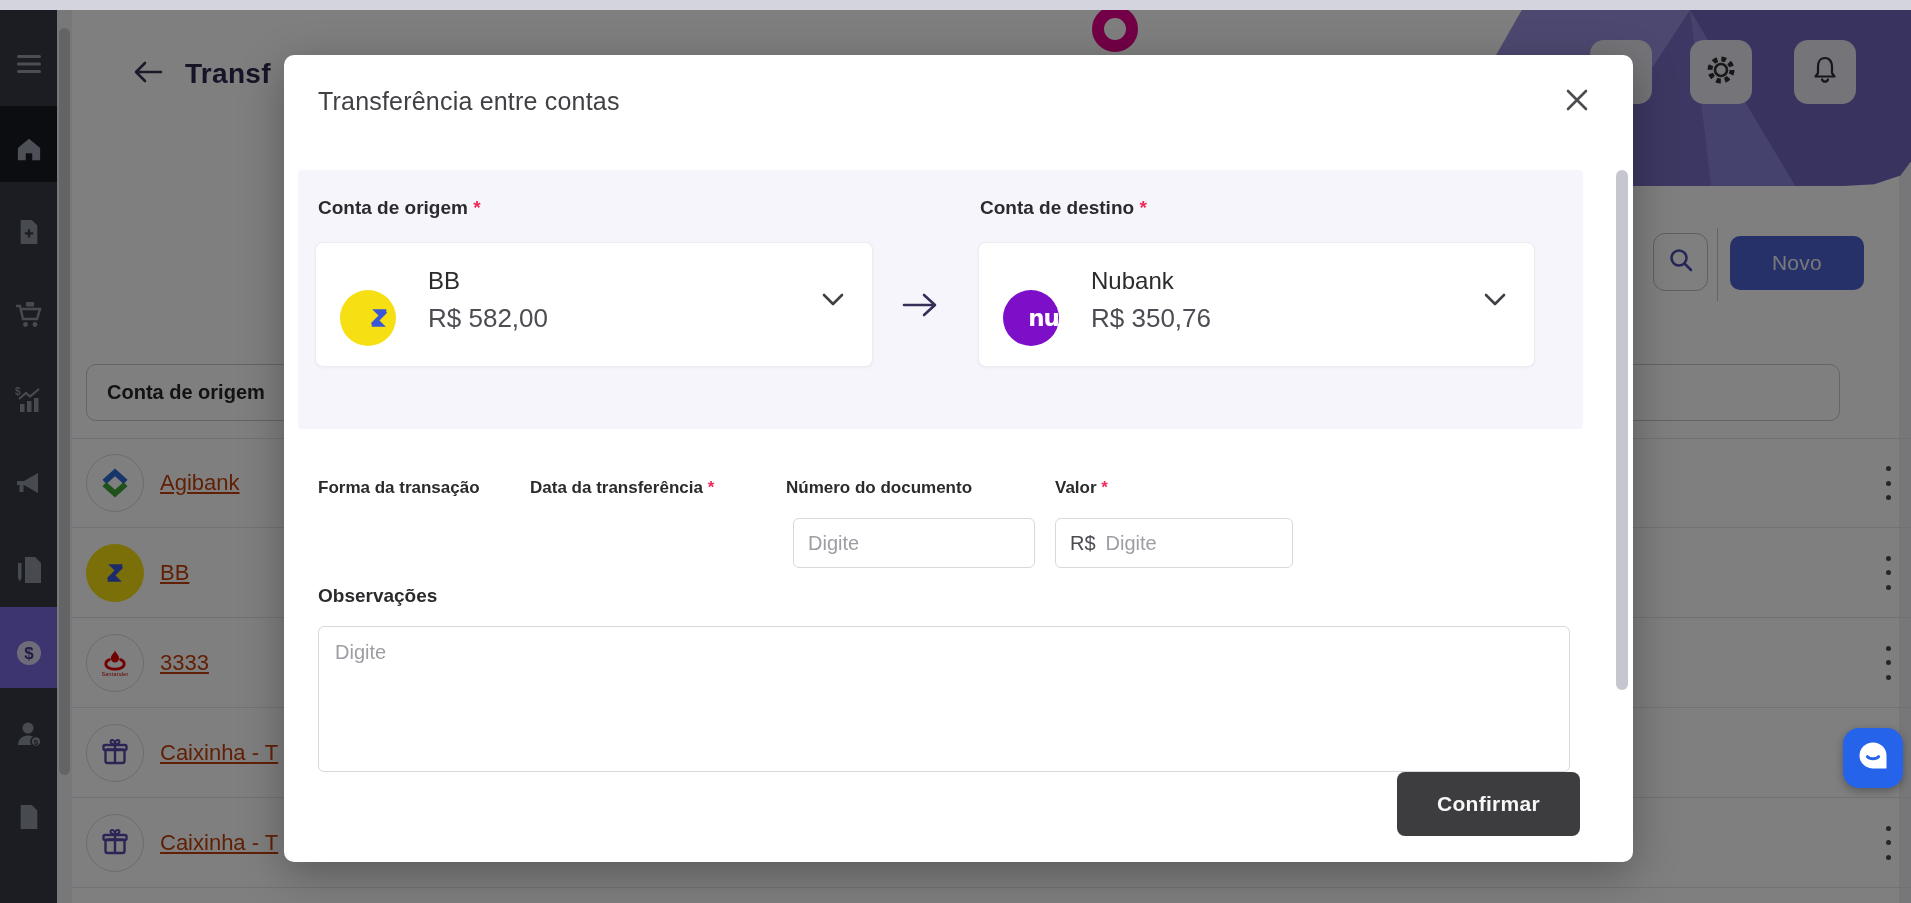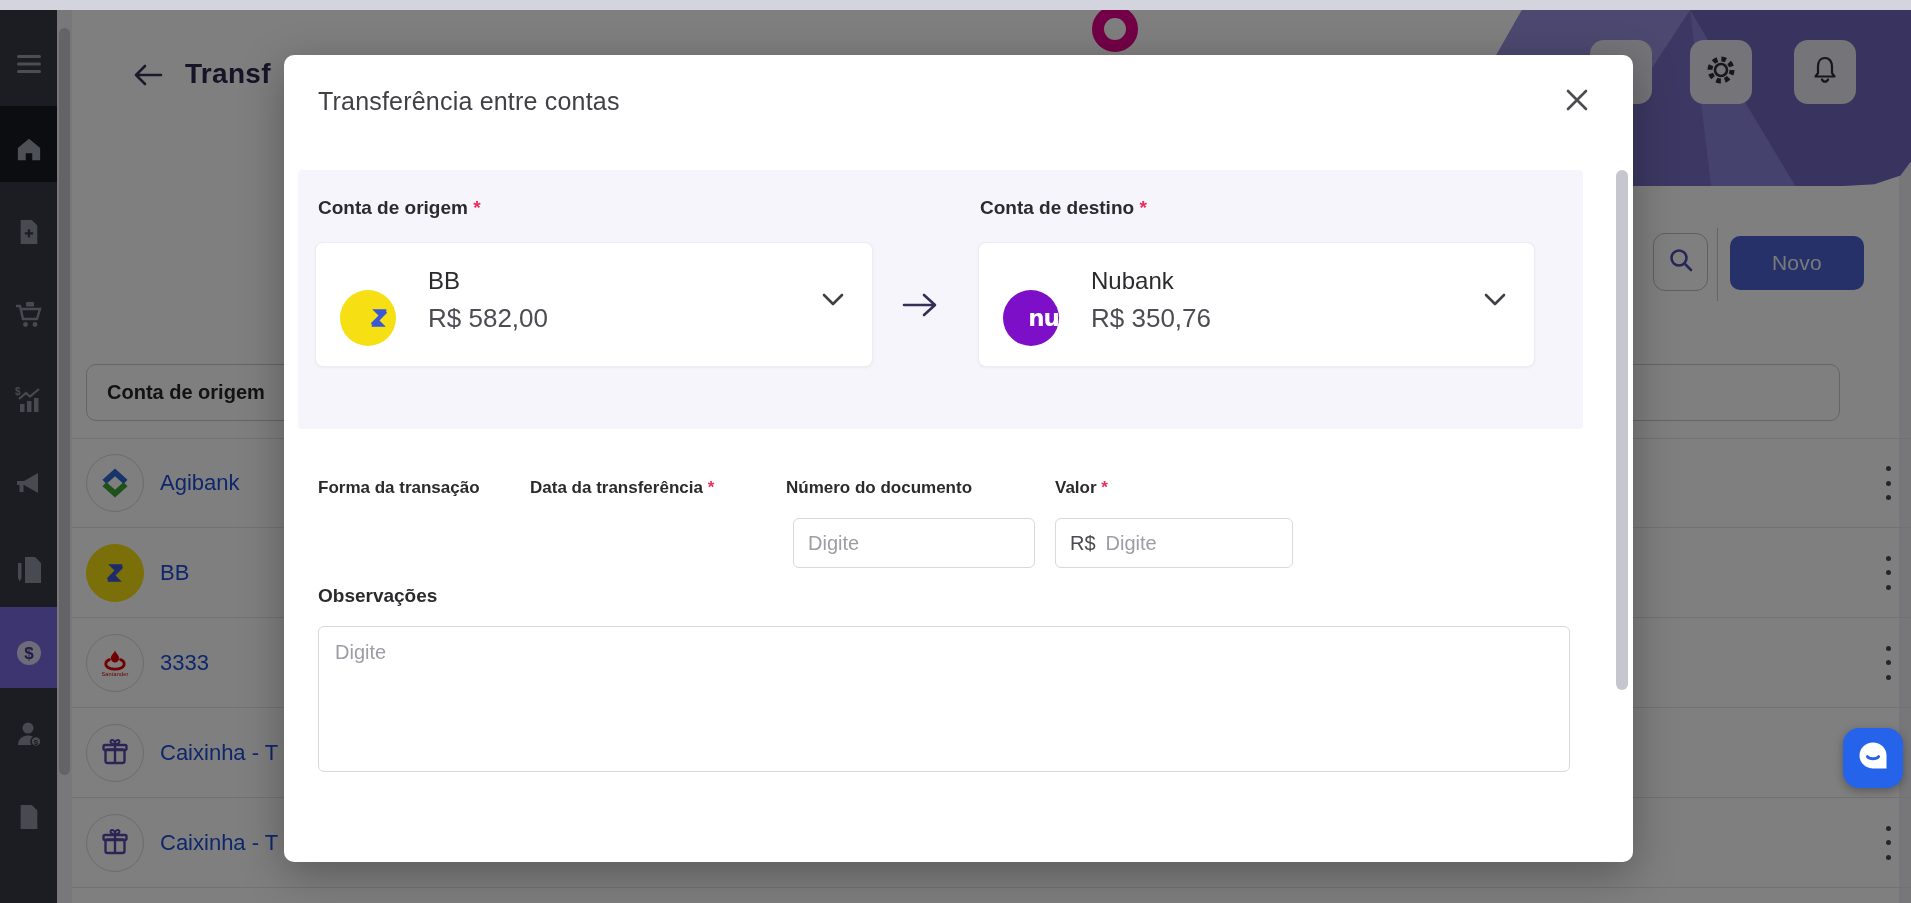--- a/index.html
+++ b/index.html
@@ -18,21 +18,21 @@
   .sb-item svg { display:block; }
   .sb-home-block { position:absolute; left:0; top:96px; width:57px; height:76px; background:#191a22; }
   .sb-fin-block { position:absolute; left:0; top:597px; width:57px; height:81px; background:#7b6ae0; }
 
   .sb-scroll { position:absolute; left:57px; top:10px; width:15px; height:893px; background:#f1f1f4; z-index:3; }
   .sb-thumb { position:absolute; left:2px; top:18px; width:11px; height:747px; background:#c9c9cf; border-radius:6px; }
 
   .right-scroll { position:absolute; right:0; top:10px; width:12px; height:893px; background:#efeff2; z-index:1; }
 
   
-  .page-title { position:absolute; left:133px; top:58px; display:flex; align-items:flex-end; gap:22px; z-index:2; }
+  .page-title { position:absolute; left:133px; top:58px; display:flex; align-items:center; gap:22px; z-index:2; }
   .page-title .txt { font-size:28px; font-weight:bold; color:#2e2950; letter-spacing:.3px; white-space:nowrap; }
 
   .deco { position:absolute; left:1385px; top:10px; width:526px; height:176px; background:#8d85dd; z-index:2;
           clip-path:polygon(26% 0,100% 0,100% 86%,98% 94%,93% 99%,87% 100%,7% 100%); }
   .deco .f1 { position:absolute; inset:0; background:rgba(40,30,110,.28); clip-path:polygon(58% 0,100% 0,100% 100%,78% 100%); }
   .deco .f2 { position:absolute; inset:0; background:rgba(255,255,255,.10); clip-path:polygon(26% 0,58% 0,36% 100%,7% 100%); }
   .deco .f3 { position:absolute; inset:0; background:rgba(30,22,95,.18); clip-path:polygon(58% 0,36% 100%,62% 100%); }
   .ribbon { position:absolute; left:1092px; top:6px; width:46px; height:46px; border-radius:50%;
             border:12px solid #e6008c; z-index:2; }
 
@@ -53,21 +53,21 @@
   .filter-chip { position:absolute; left:86px; top:364px; width:1754px; height:57px; border:1.5px solid #c8c8d2;
                  border-radius:10px; display:flex; align-items:center; padding-left:20px; z-index:2;
                  font-size:20px; font-weight:600; color:#262628; background:#fff; }
 
   .rows { position:absolute; left:72px; top:438px; width:1839px; z-index:2; }
   .acc-row { position:relative; height:90px; border-bottom:1px solid #e4e4e8; display:flex; align-items:center; }
   .acc-row:first-child { border-top:1px solid #e4e4e8; }
   .avatar { position:absolute; left:14px; width:58px; height:58px; border-radius:50%; background:#fff;
             border:1px solid #d8d8de; display:flex; flex-direction:column; align-items:center; justify-content:center; overflow:hidden; }
   .avatar.yellow { background:#f6df12; border-color:#f6df12; }
-  .acc-name { position:absolute; left:88px; font-size:22px; color:#1d4ed8; white-space:nowrap; }
+  .acc-name { position:absolute; left:88px; font-size:22px; color:#c2410c; white-space:nowrap;text-decoration:underline; }
   .kebab { position:absolute; left:1805px; width:22px; height:34px; display:flex; flex-direction:column; align-items:center; justify-content:space-between; }
   .kebab i { width:5px; height:5px; border-radius:50%; background:#4c4c50; }
   .santander-word { font-size:5.5px; color:#cc0000; margin-top:-2px; letter-spacing:.2px; }
 
   
   .overlay { position:absolute; left:0; top:10px; width:1911px; height:893px; background:rgba(0,0,0,.5); z-index:10; }
 
   
   .modal { position:absolute; left:284px; top:55px; width:1349px; height:807px; background:#fff; border-radius:10px;
            box-shadow:0 12px 45px rgba(0,0,0,.3); z-index:20; }
@@ -407,20 +407,21 @@
     </div>
 
     <div class="fld" style="left:771px; width:238px;">
       <span class="prefix">R$</span>
       <input type="text" placeholder="Digite" style="">
     </div>
 
     <div class="m-notes-label">Observações</div>
     <textarea class="m-textarea" placeholder="Digite" style=""></textarea>
 
+    <button class="m-confirm">Confirmar</button>
 
     <div class="m-scrollthumb"></div>
   </div>
 
   <div class="top-strip"></div>
 
   <div class="chat-btn">
     <span>
       <svg width="36" height="36" viewBox="0 0 32 32">
         <path d="M16 4 C9.4 4 4 9 4 15.5 C4 22 9.4 27 16 27 H28 V15.5 C28 9 22.6 4 16 4 Z" fill="#ffffff"></path>

